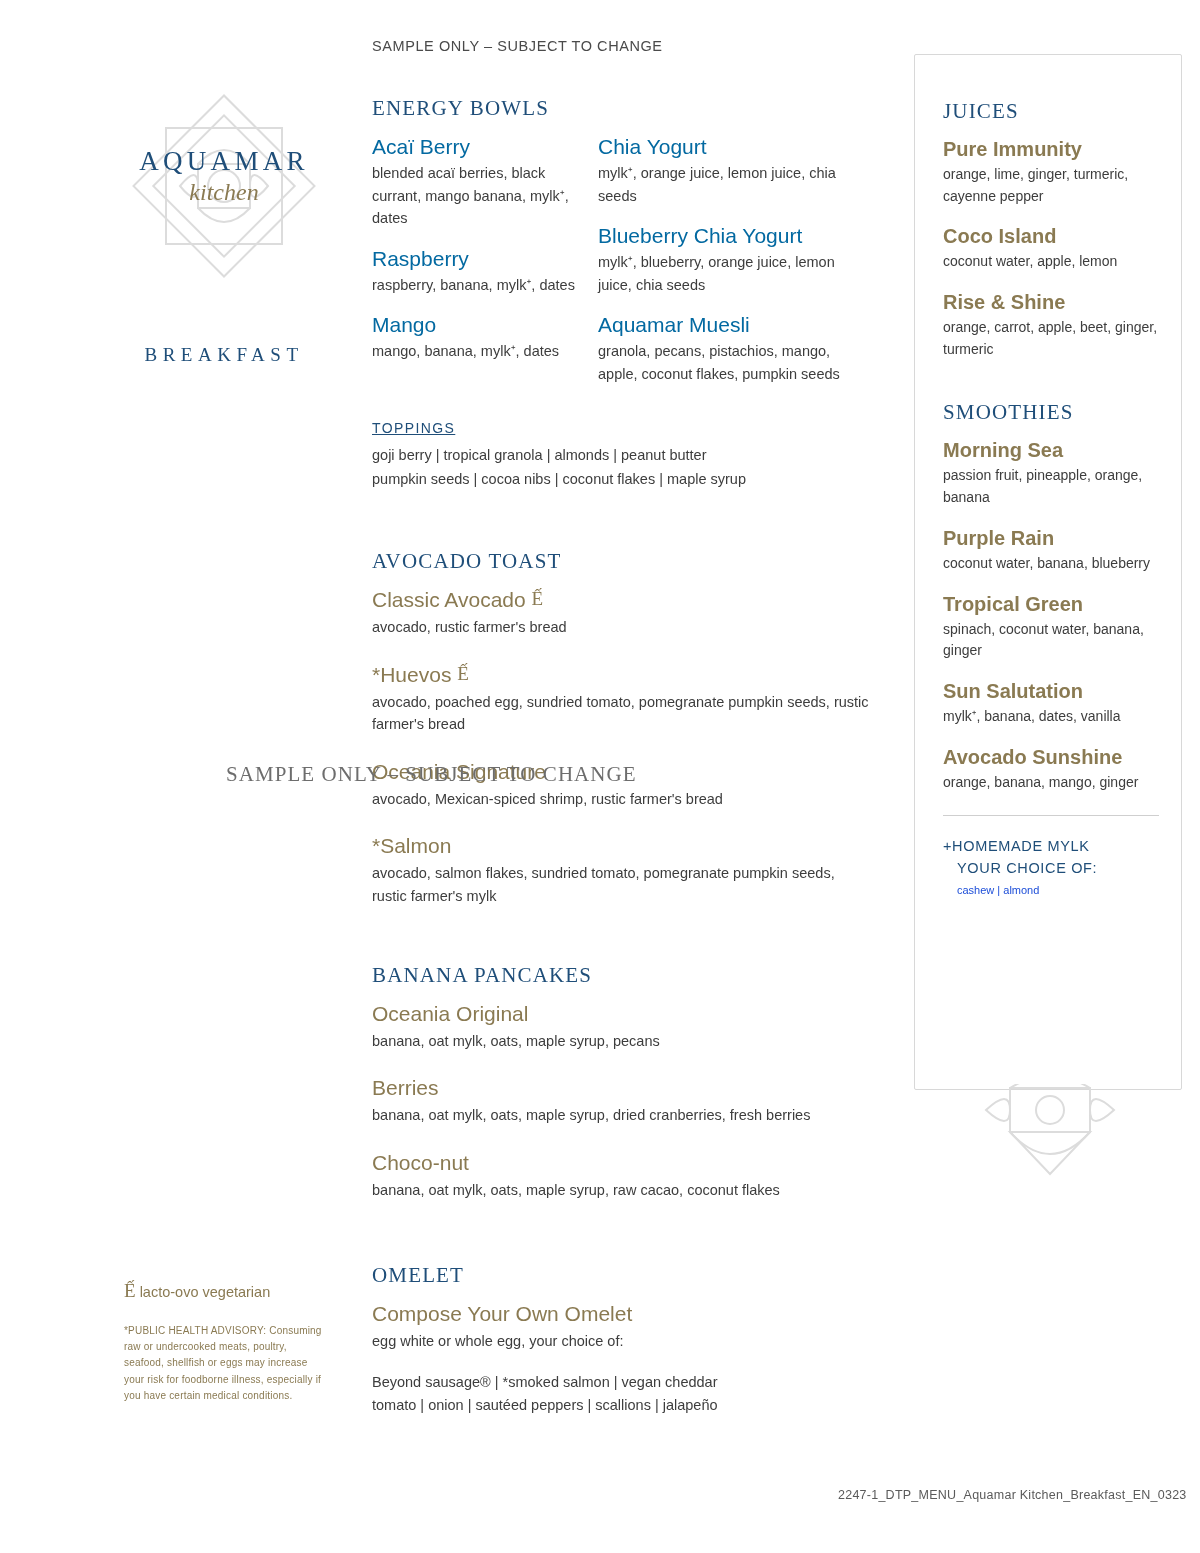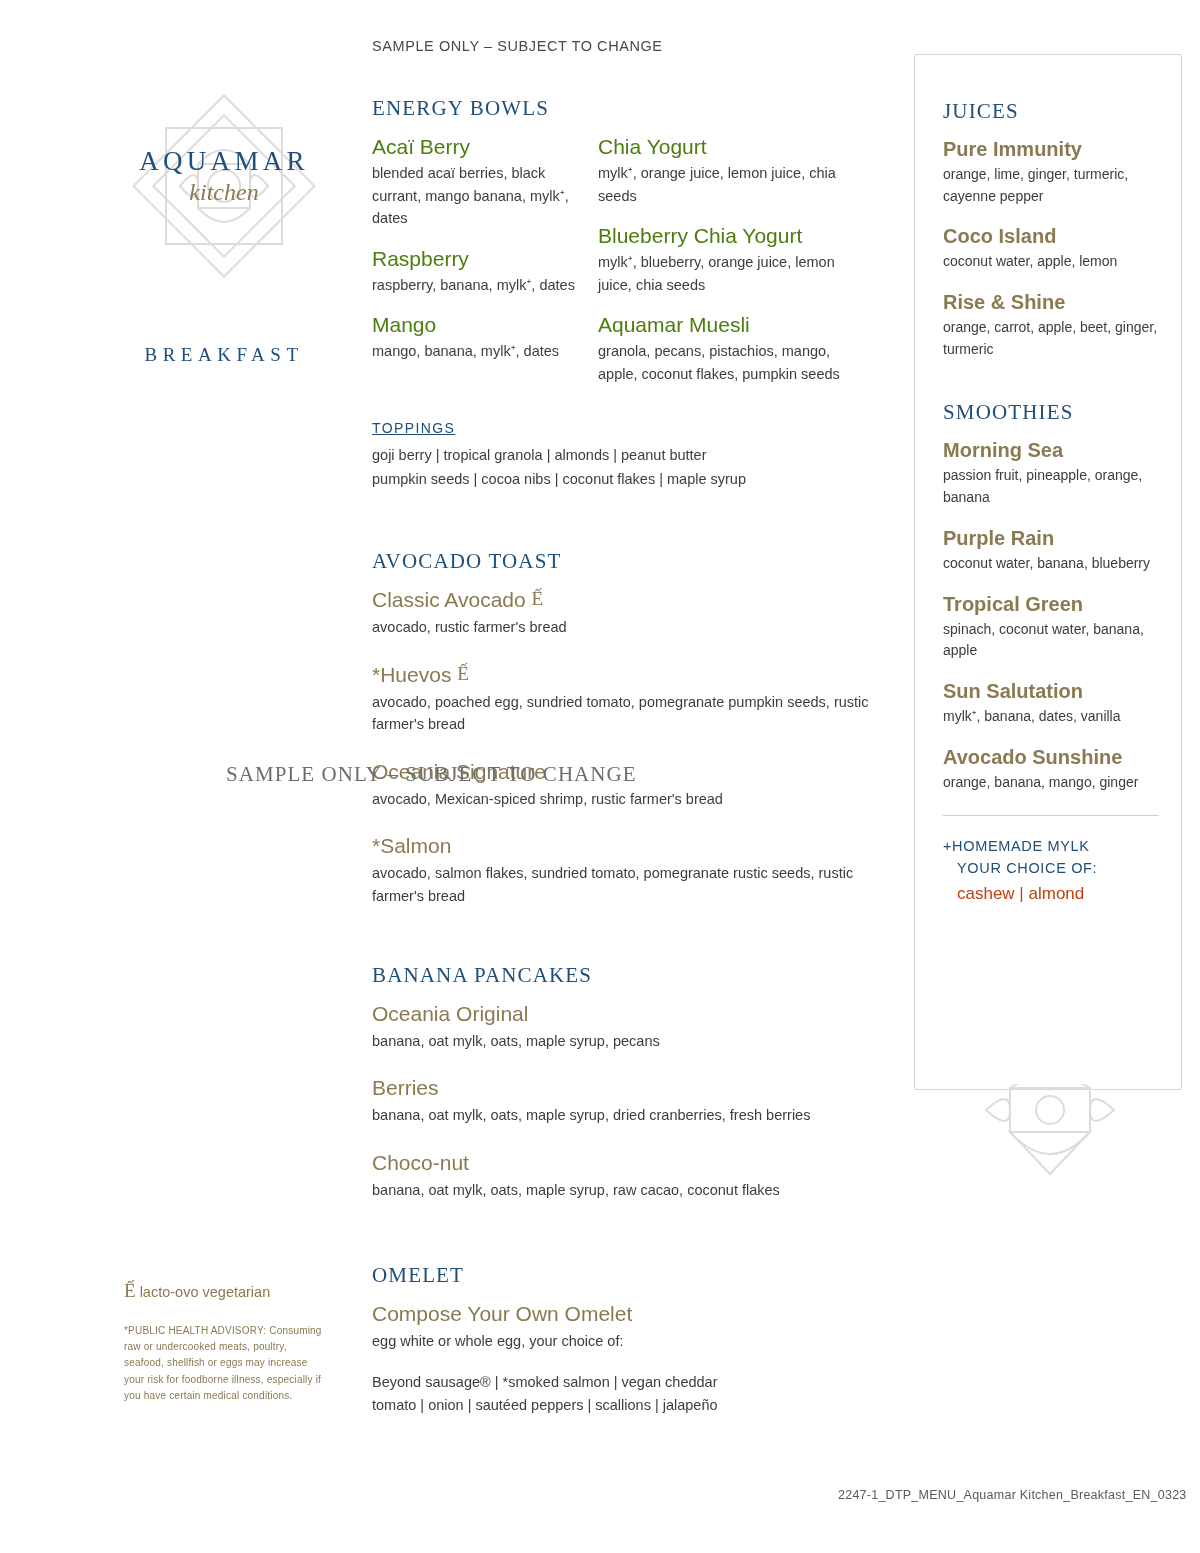--- a/index.html
+++ b/index.html
@@ -115,21 +115,21 @@
   .sec-head {
     font-family: "Liberation Serif", serif;
     font-size: 21px;
     letter-spacing: 0.055em;
     color: #1f4e79;
     margin: 0 0 14px 0;
     font-weight: normal;
   }
   .item-name {
     font-size: 21px;
-    color: #4d7c0f;
+    color: #0369a1;
     margin: 0 0 3px 0;
     font-weight: normal;
     line-height: 1.15;
   }
   .item-desc {
     font-size: 14.5px;
     line-height: 1.55;
     color: #3d3d3d;
     margin: 0 0 17px 0;
   }
@@ -213,22 +213,22 @@
   }
   .mylk-head {
     font-size: 14.5px;
     letter-spacing: 0.045em;
     color: #1f4e79;
     line-height: 1.5;
     margin: 0 0 4px 0;
   }
   .mylk-head .indent { padding-left: 14px; display: block; }
   .mylk-choice {
-    font-size: 17px;
-    color: #c2410c;
+    font-size: 11px;
+    color: #1d4ed8;
     padding-left: 14px;
   }
 
   
   .veg-legend {
     position: absolute;
     left: 84px;
     top: 1280px;
     font-size: 14.5px;
     color: #8a7a52;
@@ -334,21 +334,21 @@
       <h3 class="toast-name">
         <span>*Huevos</span>
         <span class="veg">Ế</span>
       </h3>
       <p class="toast-desc">avocado, poached egg, sundried tomato, pomegranate pumpkin seeds, rustic farmer's bread</p>
 
       <h3 class="toast-name">Oceania Signature</h3>
       <p class="toast-desc">avocado, Mexican-spiced shrimp, rustic farmer's bread</p>
 
       <h3 class="toast-name">*Salmon</h3>
-      <p class="toast-desc">avocado, salmon flakes, sundried tomato, pomegranate rustic seeds, rustic farmer's bread</p>
+      <p class="toast-desc">avocado, salmon flakes, sundried tomato, pomegranate pumpkin seeds, rustic farmer's mylk</p>
     </div>
 
     <div class="section sp-pancakes">
       <h2 class="sec-head">BANANA PANCAKES</h2>
       <h3 class="toast-name">Oceania Original</h3>
       <p class="toast-desc">banana, oat mylk, oats, maple syrup, pecans</p>
       <h3 class="toast-name">Berries</h3>
       <p class="toast-desc">banana, oat mylk, oats, maple syrup, dried cranberries, fresh berries</p>
       <h3 class="toast-name">Choco-nut</h3>
       <p class="toast-desc">banana, oat mylk, oats, maple syrup, raw cacao, coconut flakes</p>
@@ -378,21 +378,21 @@
 
       <div class="r-gap"></div>
 
       <h2 class="r-head">SMOOTHIES</h2>
 
       <h3 class="r-name">Morning Sea</h3>
       <p class="r-desc">passion fruit, pineapple, orange, banana</p>
       <h3 class="r-name">Purple Rain</h3>
       <p class="r-desc">coconut water, banana, blueberry</p>
       <h3 class="r-name">Tropical Green</h3>
-      <p class="r-desc">spinach, coconut water, banana, apple</p>
+      <p class="r-desc">spinach, coconut water, banana, ginger</p>
       <h3 class="r-name">Sun Salutation</h3>
       <p class="r-desc">mylk⁺, banana, dates, vanilla</p>
       <h3 class="r-name">Avocado Sunshine</h3>
       <p class="r-desc">orange, banana, mango, ginger</p>
 
       <hr class="divider">
 
       <div class="mylk-head">
         <span>+HOMEMADE MYLK</span>
         <span class="indent">YOUR CHOICE OF:</span>

